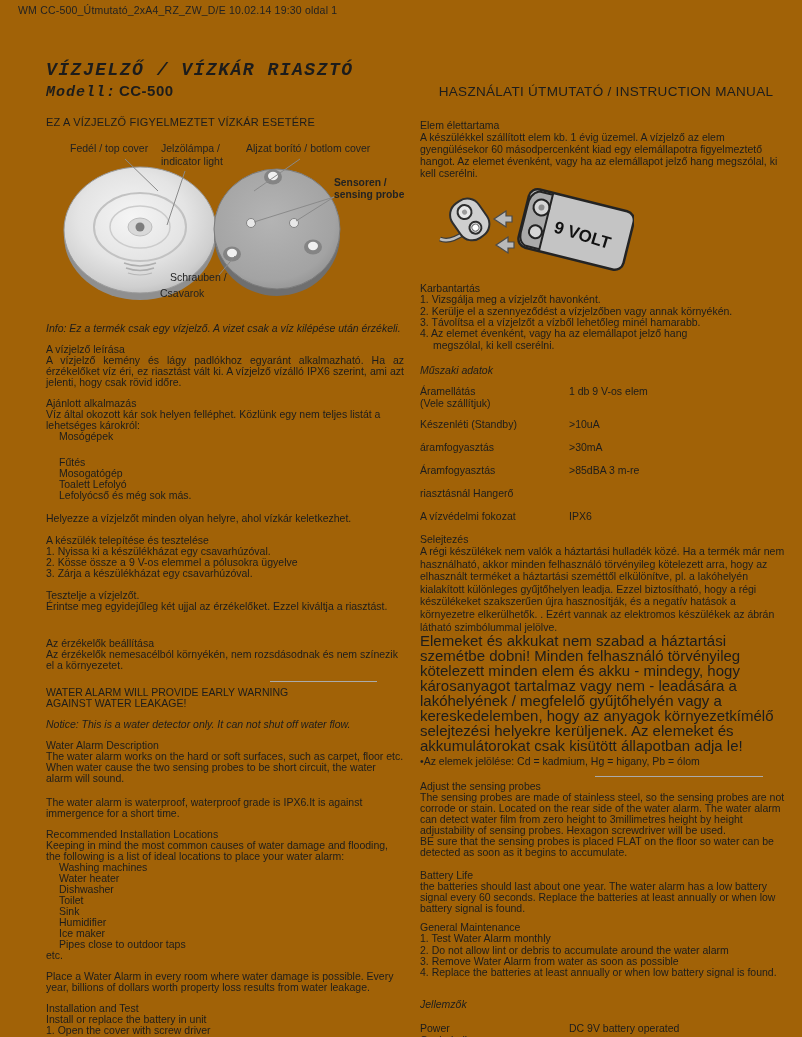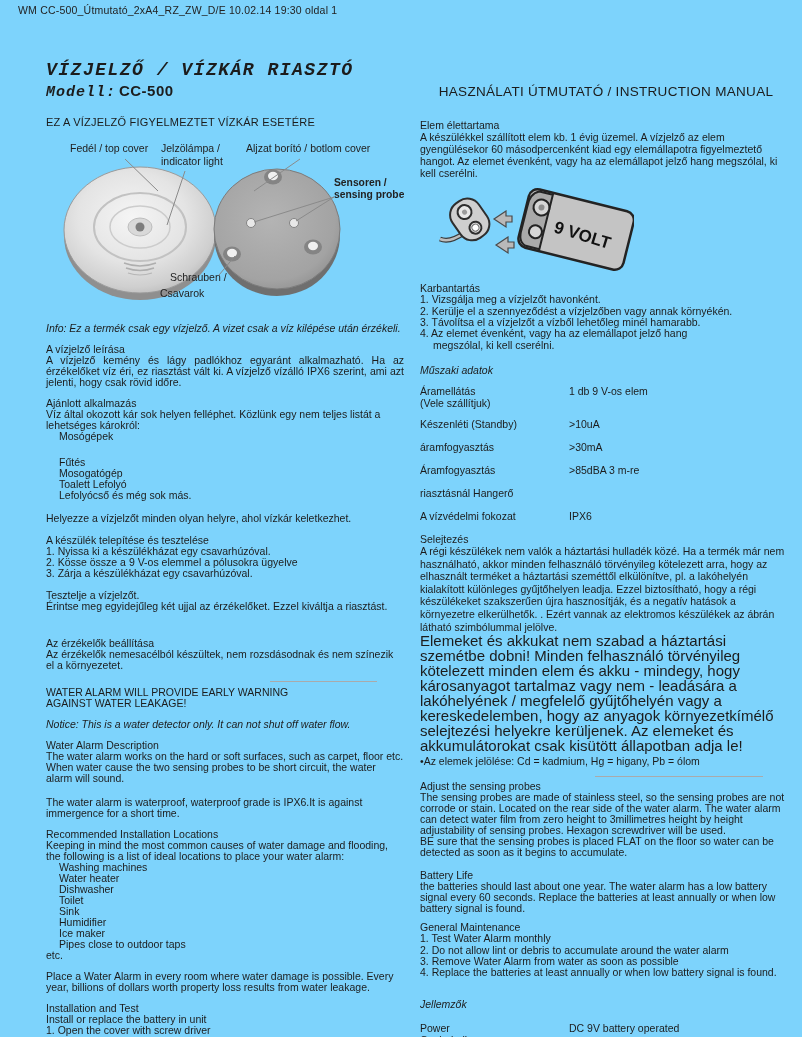--- a/index.html
+++ b/index.html
@@ -1,17 +1,17 @@
 <!DOCTYPE html>
 <html><head>
 <meta charset="utf-8">
 <style>
   html,body{margin:0;padding:0;background:#e8e8e8;}
   .page{
-    position:relative;width:802px;height:1037px;background:#7dd3fc;
+    position:relative;width:802px;height:1037px;background:#a16207;
     font-family:"Liberation Sans",sans-serif;font-size:10.5px;color:#1c1c1c;
     overflow:hidden;margin:0 auto;
   }
   .file-header{position:absolute;left:18px;top:4px;font-size:10.5px;color:#222;letter-spacing:.2px;}
   .col-left{position:absolute;left:46px;top:60px;width:358px;}
   .col-right{position:absolute;left:420px;top:84px;width:372px;}
   .p{line-height:1.05;margin:0;}
   .lh{line-height:1.15;}
   .italic{font-style:italic;}
   .just{text-align:justify;}
@@ -131,21 +131,21 @@
 
     <div class="p" style="margin-top:11px">A készülék telepítése és tesztelése</div>
     <div class="p step">1. Nyissa ki a készülékházat egy csavarhúzóval.</div>
     <div class="p step">2. Kösse össze a 9 V-os elemmel a pólusokra ügyelve</div>
     <div class="p step">3. Zárja a készülékházat egy csavarhúzóval.</div>
 
     <div class="p" style="margin-top:10px">Tesztelje a vízjelzőt.</div>
     <div class="p">Érintse meg egyidejűleg két ujjal az érzékelőket.  Ezzel kiváltja a riasztást.</div>
 
     <div class="p" style="margin-top:26px">Az érzékelők beállítása</div>
-    <div class="p">Az érzékelők nemesacélból készültek, nem rozsdásodnak és nem színezik el a környezetet.</div>
+    <div class="p">Az érzékelők nemesacélból környékén, nem rozsdásodnak és nem színezik el a környezetet.</div>
 
     <hr class="rule-l">
 
     <div class="p" style="margin-top:5px">WATER ALARM WILL PROVIDE EARLY WARNING</div>
     <div class="p">AGAINST WATER LEAKAGE!</div>
 
     <div class="p italic" style="margin-top:10px">Notice: This is a water detector only. It can not shut off water flow.</div>
 
     <div class="p" style="margin-top:10px">Water Alarm Description</div>
     <div class="p">The water alarm works on the hard or soft surfaces, such as carpet, floor etc. When water cause the two sensing probes to be short circuit, the water alarm will sound.</div>

